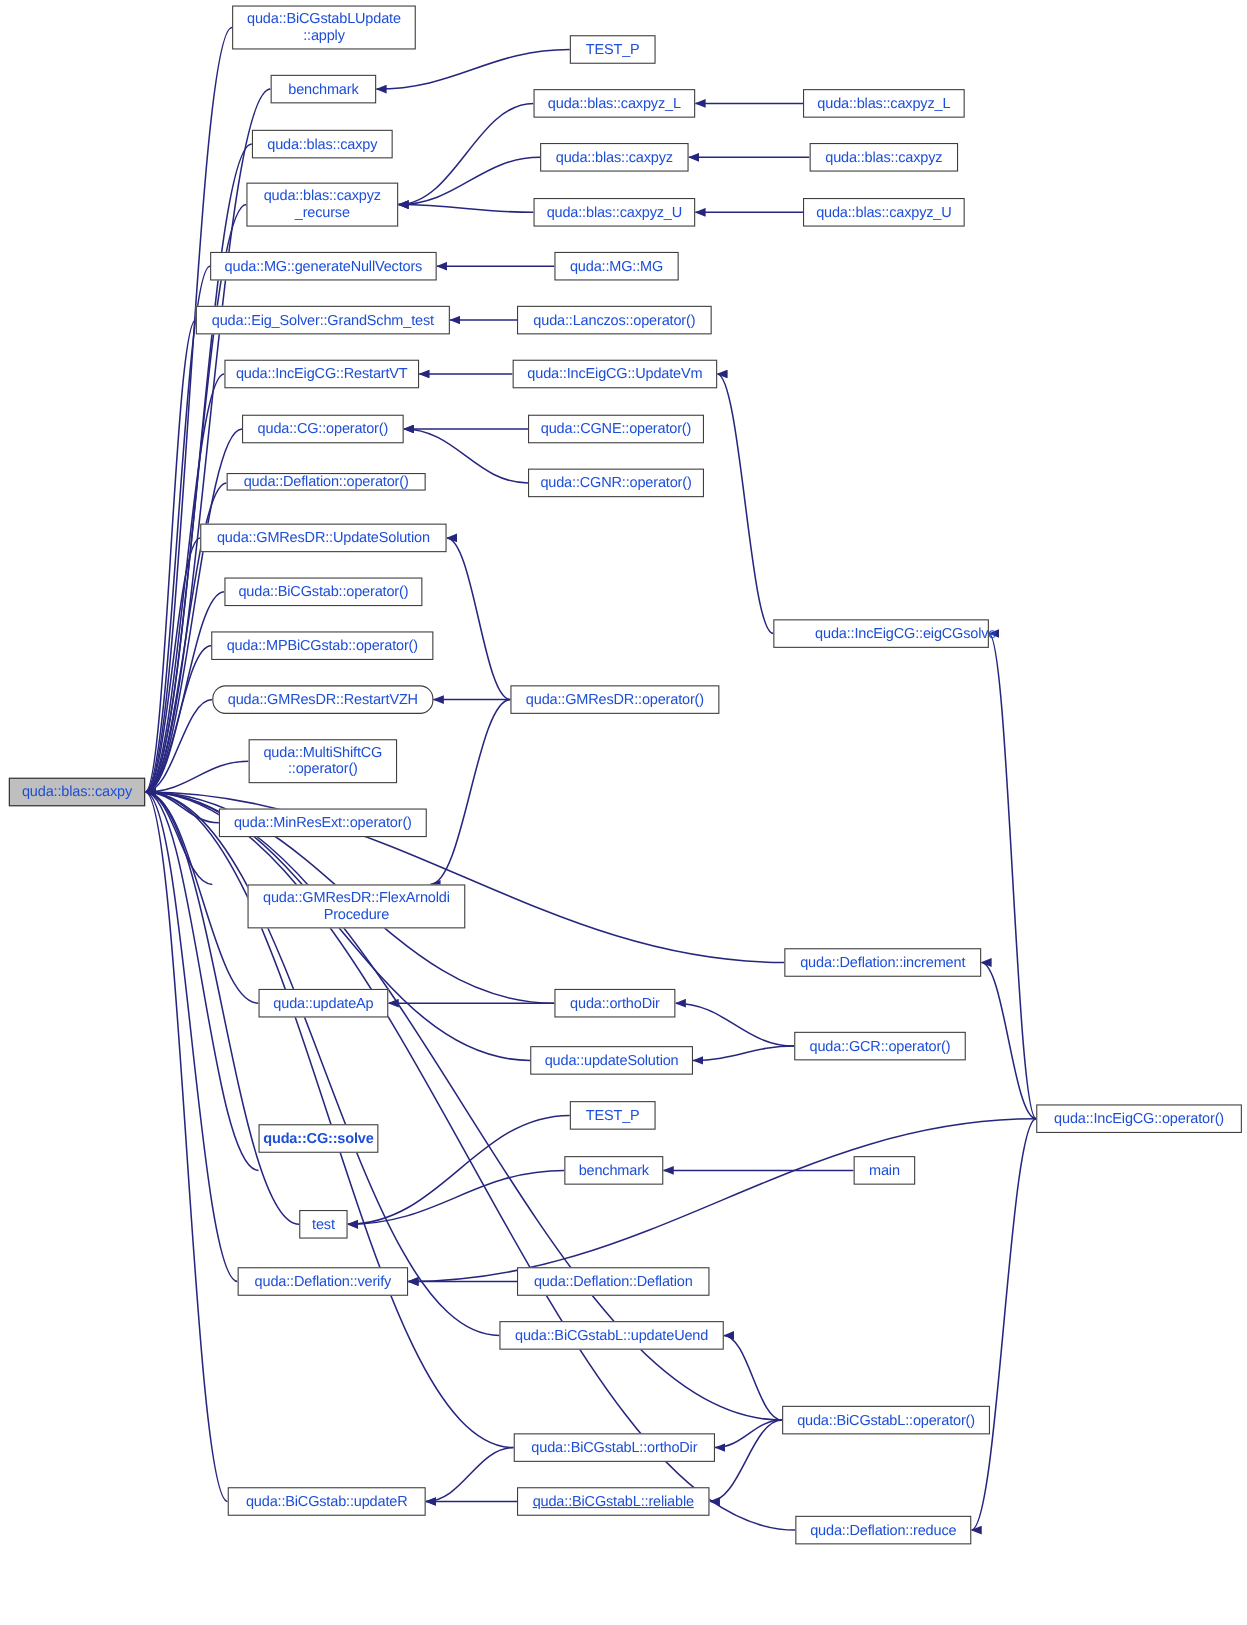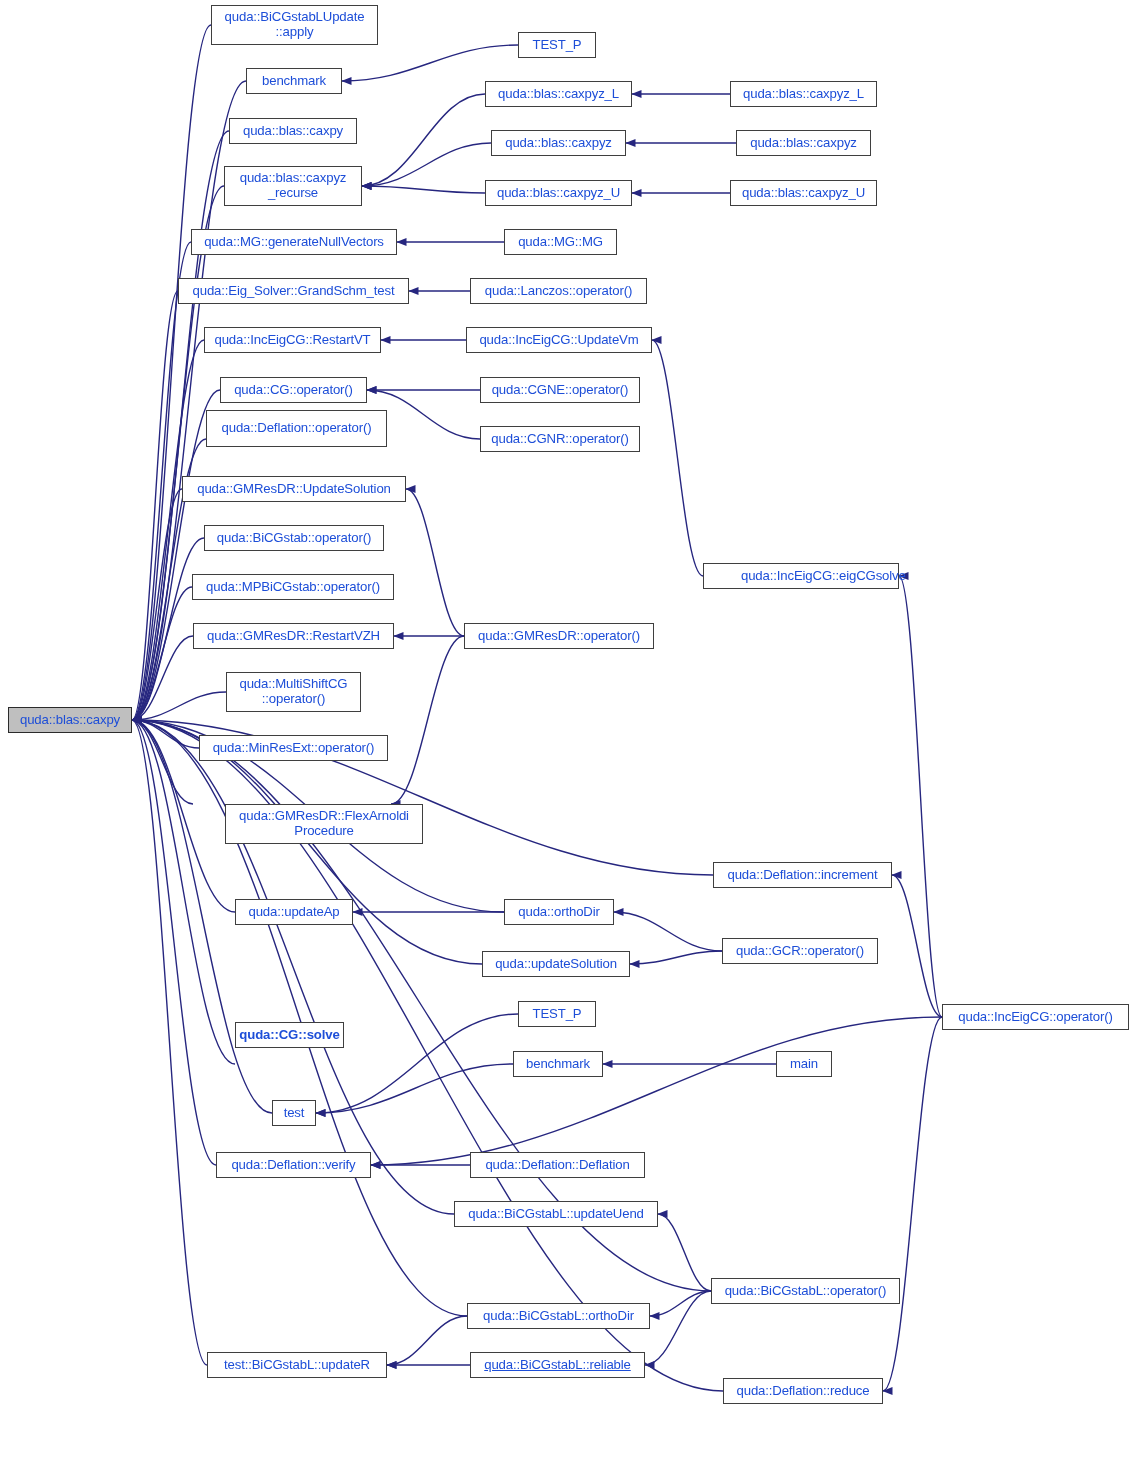--- a/index.html
+++ b/index.html
@@ -118,26 +118,26 @@
       <div class="node" style="left: 736px; top: 130px; width: 135px; height: 26px;"><span>quda::blas::caxpyz</span></div>
       <div class="node" style="left: 730px; top: 180px; width: 147px; height: 26px;"><span>quda::blas::caxpyz_U</span></div>
       <div class="node" style="left: 191px; top: 229px; width: 206px; height: 26px;"><span>quda::MG::generateNullVectors</span></div>
       <div class="node" style="left: 504px; top: 229px; width: 113px; height: 26px;"><span>quda::MG::MG</span></div>
       <div class="node" style="left: 178px; top: 278px; width: 231px; height: 26px;"><span>quda::Eig_Solver::GrandSchm_test</span></div>
       <div class="node" style="left: 470px; top: 278px; width: 177px; height: 26px;"><span>quda::Lanczos::operator()</span></div>
       <div class="node" style="left: 204px; top: 327px; width: 177px; height: 26px;"><span>quda::IncEigCG::RestartVT</span></div>
       <div class="node" style="left: 466px; top: 327px; width: 186px; height: 26px;"><span>quda::IncEigCG::UpdateVm</span></div>
       <div class="node" style="left: 220px; top: 377px; width: 147px; height: 26px;"><span>quda::CG::operator()</span></div>
       <div class="node" style="left: 480px; top: 377px; width: 160px; height: 26px;"><span>quda::CGNE::operator()</span></div>
-      <div class="node" style="left: 206px; top: 410px; width: 181px; height: 37px;"><span>quda::Deflation::operator()</span></div>
+      <div class="node" style="left: 206px; top: 430px; width: 181px; height: 16px;"><span>quda::Deflation::operator()</span></div>
       <div class="node" style="left: 480px; top: 426px; width: 160px; height: 26px;"><span>quda::CGNR::operator()</span></div>
       <div class="node" style="left: 182px; top: 476px; width: 224px; height: 26px;"><span>quda::GMResDR::UpdateSolution</span></div>
       <div class="node" style="left: 204px; top: 525px; width: 180px; height: 26px;"><span>quda::BiCGstab::operator()</span></div>
       <div class="node" style="left: 192px; top: 574px; width: 202px; height: 26px;"><span>quda::MPBiCGstab::operator()</span></div>
-      <div class="node" style="left: 193px; top: 623px; width: 201px; height: 26px;"><span>quda::GMResDR::RestartVZH</span></div>
+      <div class="node" style="left: 193px; top: 623px; width: 201px; height: 26px; border-radius: 12px;"><span>quda::GMResDR::RestartVZH</span></div>
       <div class="node" style="left: 464px; top: 623px; width: 190px; height: 26px;"><span>quda::GMResDR::operator()</span></div>
       <div class="node" style="left: 226px; top: 672px; width: 135px; height: 40px;"><span>quda::MultiShiftCG
 ::operator()</span></div>
       <div class="node" style="left: 199px; top: 735px; width: 189px; height: 26px;"><span>quda::MinResExt::operator()</span></div>
       <div class="node" style="left: 193px; top: 804px; width: 198px; height: 40px; margin-left: 32px;"><span>quda::GMResDR::FlexArnoldi
 Procedure</span></div>
       <div class="node" style="left: 703px; top: 563px; width: 196px; height: 26px; padding-left: 37px;"><span>quda::IncEigCG::eigCGsolve</span></div>
       <div class="node" style="left: 713px; top: 862px; width: 179px; height: 26px;"><span>quda::Deflation::increment</span></div>
       <div class="node" style="left: 235px; top: 899px; width: 118px; height: 26px;"><span>quda::updateAp</span></div>
       <div class="node" style="left: 504px; top: 899px; width: 110px; height: 26px;"><span>quda::orthoDir</span></div>
@@ -147,17 +147,17 @@
       <div class="node" style="left: 518px; top: 1001px; width: 78px; height: 26px;"><span>TEST_P</span></div>
       <div class="node" style="left: 235px; top: 1022px; width: 109px; height: 26px; font-weight: bold;"><span>quda::CG::solve</span></div>
       <div class="node" style="left: 513px; top: 1051px; width: 90px; height: 26px;"><span>benchmark</span></div>
       <div class="node" style="left: 776px; top: 1051px; width: 56px; height: 26px;"><span>main</span></div>
       <div class="node" style="left: 272px; top: 1100px; width: 44px; height: 26px;"><span>test</span></div>
       <div class="node" style="left: 216px; top: 1152px; width: 155px; height: 26px;"><span>quda::Deflation::verify</span></div>
       <div class="node" style="left: 470px; top: 1152px; width: 175px; height: 26px;"><span>quda::Deflation::Deflation</span></div>
       <div class="node" style="left: 454px; top: 1201px; width: 204px; height: 26px;"><span>quda::BiCGstabL::updateUend</span></div>
       <div class="node" style="left: 711px; top: 1278px; width: 189px; height: 26px;"><span>quda::BiCGstabL::operator()</span></div>
       <div class="node" style="left: 467px; top: 1303px; width: 183px; height: 26px;"><span>quda::BiCGstabL::orthoDir</span></div>
-      <div class="node" style="left: 207px; top: 1352px; width: 180px; height: 26px;"><span>test::BiCGstabL::updateR</span></div>
+      <div class="node" style="left: 207px; top: 1352px; width: 180px; height: 26px;"><span>quda::BiCGstab::updateR</span></div>
       <div class="node" style="left: 470px; top: 1352px; width: 175px; height: 26px; text-decoration: underline;"><span>quda::BiCGstabL::reliable</span></div>
       <div class="node" style="left: 723px; top: 1378px; width: 160px; height: 26px;"><span>quda::Deflation::reduce</span></div>
     </div>
 </div>
 
 </body></html>

